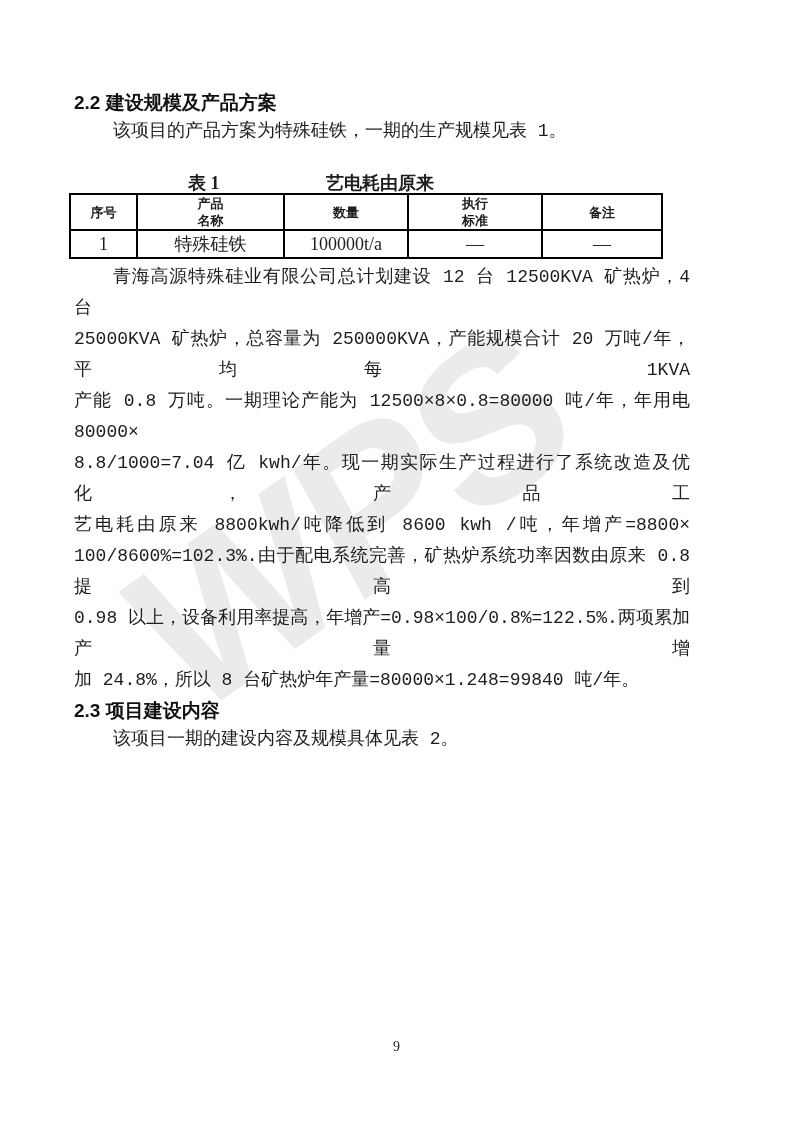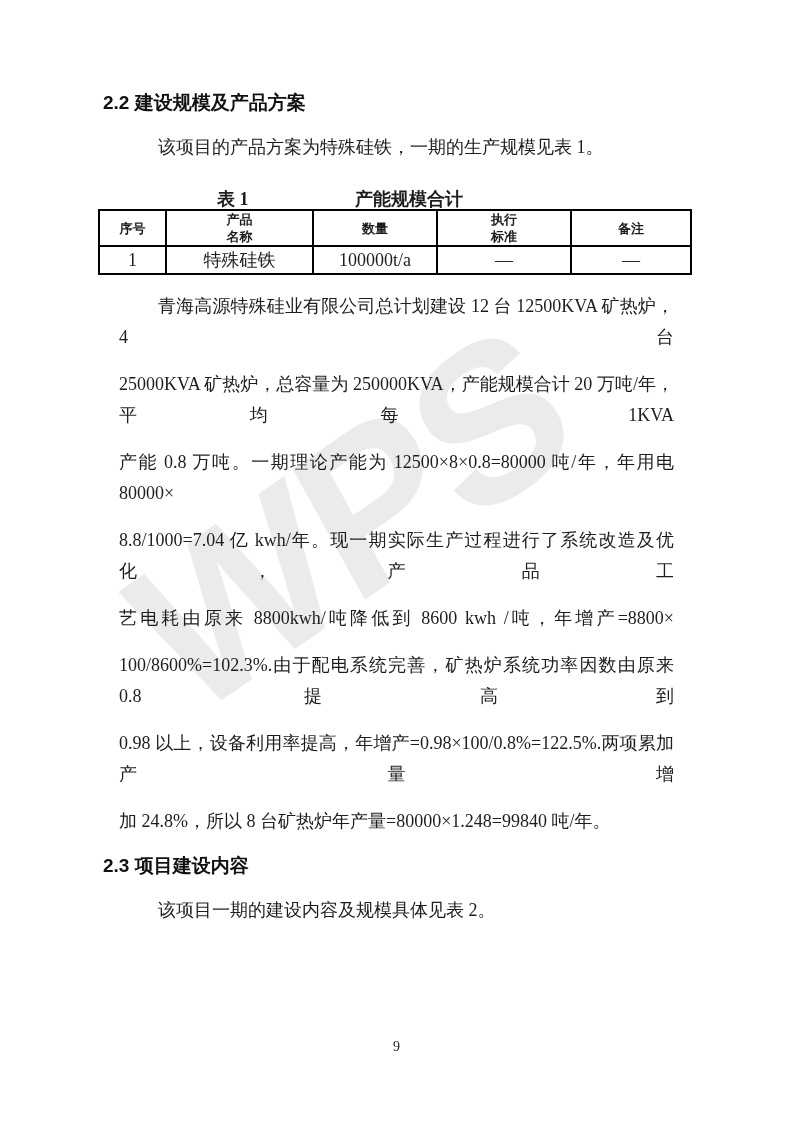--- a/index.html
+++ b/index.html
@@ -31,34 +31,35 @@
     font-weight: 700;
     font-size: 215px;
     letter-spacing: -4px;
     color: #ebebeb;
     transform: skewX(-6deg);
     user-select: none;
   }
   .content {
     position: relative;
     z-index: 1;
-    padding: 90px 103px 0 103px;
+    padding: 90px 103px 0 74px;
   }
   .sec-heading {
     font-family: "Liberation Sans", "DejaVu Sans", sans-serif;
     font-size: 19px;
     font-weight: 700;
     line-height: 26px;
     margin: 0;
     color: #111111;
   }
   .bodyline {
     font-size: 18px;
     line-height: 31px;
-    margin: 16px;
+    margin: 0;
+    font-family: Liberation Mono, monospace;
   }
   .indent { text-indent: 39px; }
   .jline { text-align: justify; text-align-last: justify; }
   .para-block { margin-top: 3px; }
   
   .tbl-caption {
     position: relative;
     height: 22px;
     margin-top: 24px;
     font-size: 18px;
@@ -115,21 +116,21 @@
   </div>
 
   <div class="content">
 
     <h2 class="sec-heading">2.2 建设规模及产品方案</h2>
 
     <p class="bodyline indent">该项目的产品方案为特殊硅铁，一期的生产规模见表 1。</p>
 
     <div class="tbl-caption">
       <span class="cap-label">表 1</span>
-      <span class="cap-title">产能规模合计</span>
+      <span class="cap-title">艺电耗由原来</span>
     </div>
 
     <table class="product-table">
       <colgroup>
         <col style="width:67px">
         <col style="width:147px">
         <col style="width:124px">
         <col style="width:134px">
         <col style="width:120px">
       </colgroup>

